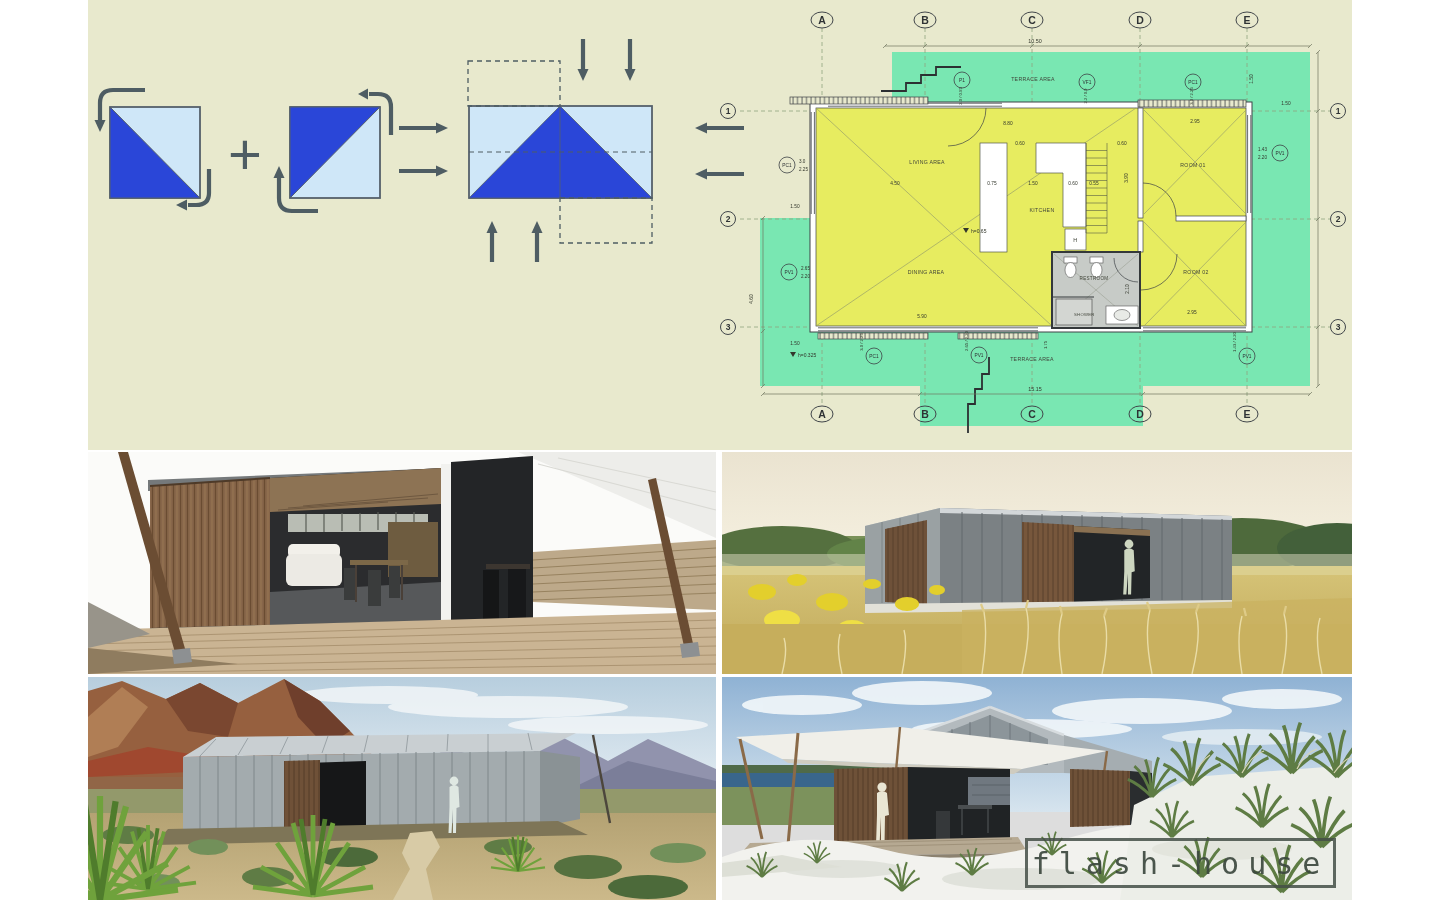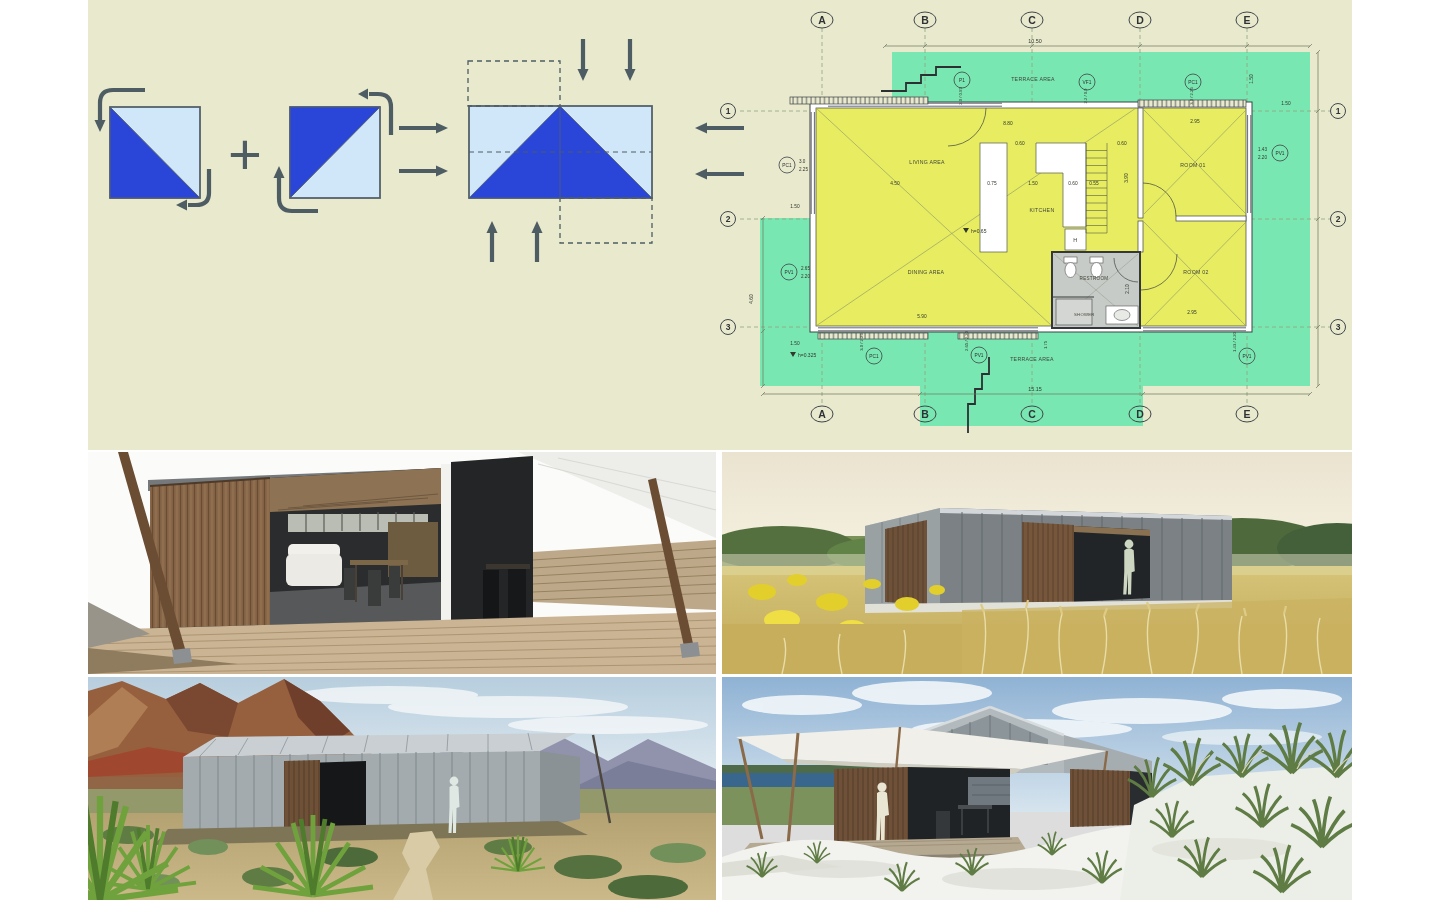--- a/index.html
+++ b/index.html
@@ -594,15 +594,18 @@
         <use href="#s-tuft" transform="translate(560,215) scale(2.6)"></use>
         <use href="#s-tuft" transform="translate(40,200) scale(1.4)"></use>
         <use href="#s-tuft" transform="translate(95,186) scale(1.2)"></use>
         <use href="#s-tuft" transform="translate(250,198) scale(1.5)"></use>
         <use href="#s-tuft" transform="translate(330,178) scale(1.3)"></use>
         <use href="#s-tuft" transform="translate(180,214) scale(1.6)"></use>
         <use href="#s-tuft" transform="translate(380,206) scale(1.8)"></use>
         <path d="M470,104 q8,-20 18,-26 M520,96 q10,-18 22,-22 M575,92 q8,-16 20,-20 M612,96 q10,-14 18,-16" stroke="#d8d4b4" stroke-width="1.2" fill="none"></path>
       </g>
     </svg>
+    <div class="logo-box">
+      <span>flash-house</span>
+    </div>
   </div>
 
 </div>
 
 </body></html>

